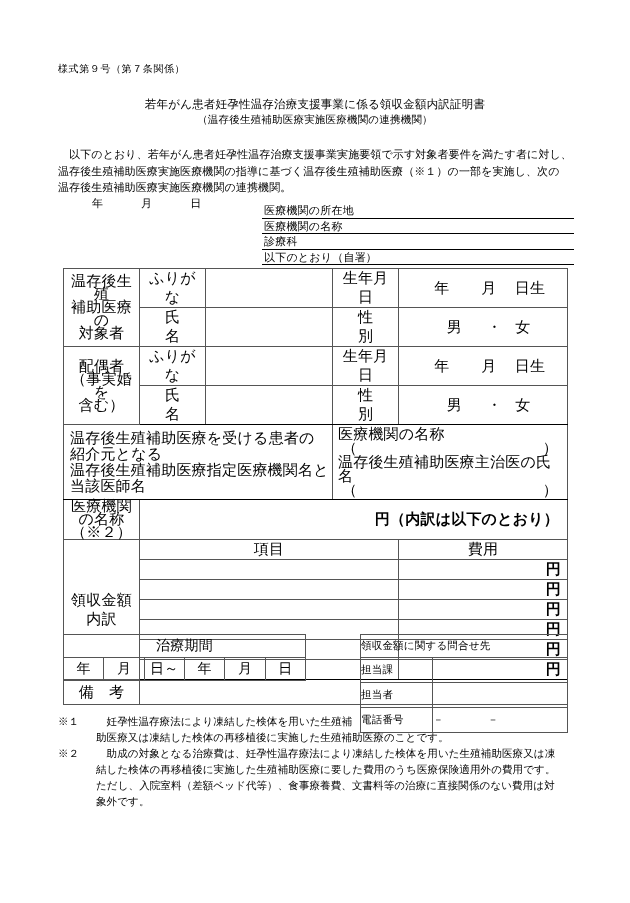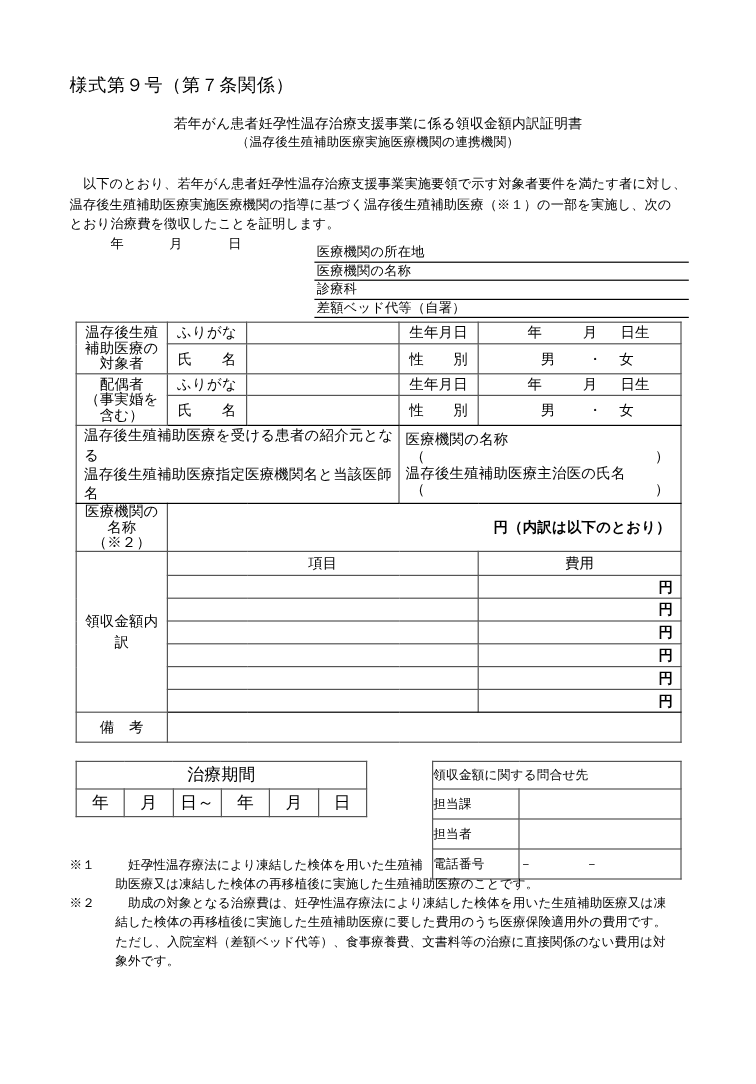--- a/index.html
+++ b/index.html
@@ -18,21 +18,21 @@
     background: #ffffff;
     overflow: hidden;
     box-sizing: border-box;
   }
 
   
   .form-no {
     position: absolute;
     left: 58px;
     top: 62px;
-    font-size: 15px;
+    font-size: 10px;
     letter-spacing: 0.6px;
     white-space: nowrap;
   }
   .doc-title {
     position: absolute;
     left: 0;
     top: 96px;
     width: 630px;
     text-align: center;
     font-size: 11.5px;
@@ -92,21 +92,21 @@
     position: absolute;
     left: 63px;
     top: 268px;
     width: 504px;
     border-collapse: collapse;
     table-layout: fixed;
     border: 1.7px solid #000;
   }
   .main-table td {
     border: 0.8px solid #555;
-    font-size: 12px;
+    font-size: 15px;
     padding: 0 3px;
     vertical-align: middle;
     letter-spacing: 0.2px;
   }
   .ctr { text-align: center; }
   .rgt { text-align: right; font-weight: bold; }
   .lft { text-align: left; }
   .small { font-size: 8.5px; }
   .sp2 { letter-spacing: 5px; }
   .sp3 { letter-spacing: 3px; }
@@ -184,36 +184,36 @@
 <div id="page">
 
   <div class="form-no">様式第９号（第７条関係）</div>
 
   <div class="doc-title">若年がん患者妊孕性温存治療支援事業に係る領収金額内訳証明書</div>
   <div class="doc-subtitle">（温存後生殖補助医療実施医療機関の連携機関）</div>
 
   <div class="intro">
     <div>　以下のとおり、若年がん患者妊孕性温存治療支援事業実施要領で示す対象者要件を満たす者に対し、</div>
     <div>温存後生殖補助医療実施医療機関の指導に基づく温存後生殖補助医療（※１）の一部を実施し、次の</div>
-    <div>とおり治療費を徴収したことを証明します。</div>
+    <div>温存後生殖補助医療実施医療機関の連携機関。</div>
   </div>
 
   <div class="date-line">
     <span>年</span>
     <span class="gap-y"></span>
     <span>月</span>
     <span class="gap-m"></span>
     <span>日</span>
   </div>
 
   <div class="inst-block">
     <div class="inst-line">医療機関の所在地</div>
     <div class="inst-line">医療機関の名称</div>
     <div class="inst-line">診療科</div>
-    <div class="inst-line">差額ベッド代等（自署）</div>
+    <div class="inst-line">以下のとおり（自署）</div>
   </div>
 
   <table class="main-table">
     <colgroup>
       <col style="width:76px">
       <col style="width:66px">
       <col style="width:127px">
       <col style="width:66px">
       <col style="width:169px">
     </colgroup>

